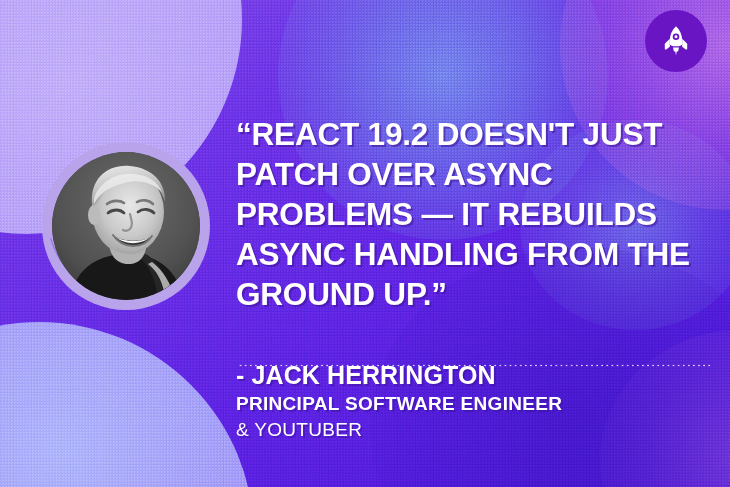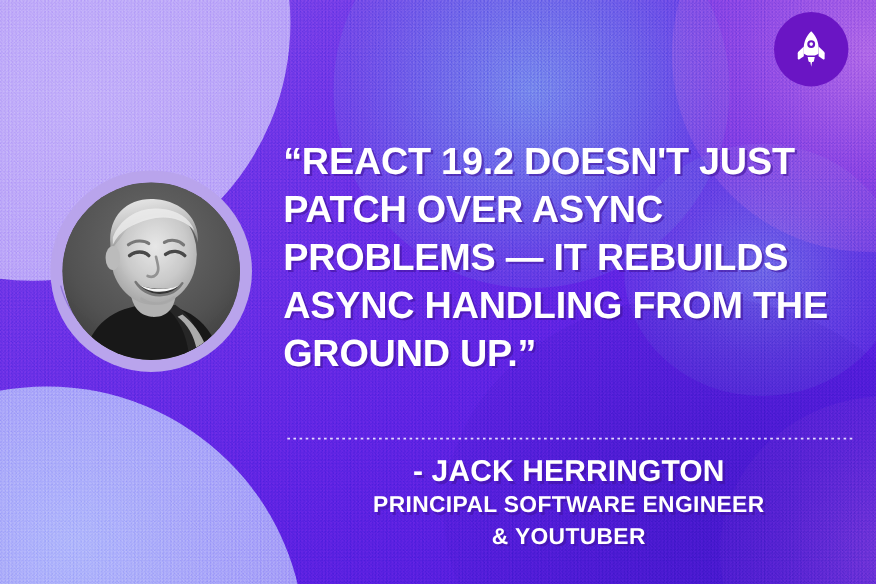--- a/index.html
+++ b/index.html
@@ -227,24 +227,24 @@
     left: 2px;
     width: 474px;
     height: 3px;
     background-image: radial-gradient(circle, rgba(233,226,255,0.95) 0 0.9px, rgba(255,255,255,0) 1.1px);
     background-size: 5.1px 3px;
     background-repeat: repeat-x;
   }
 
   .attribution {
     position: absolute;
-    top: 378px;
+    top: 360px;
     left: 0;
     width: 476px;
-    text-align: center;
+    text-align: left;
     color: #ffffff;
     text-shadow: 2px 2px 0 rgba(62,16,150,0.5);
   }
   .attr-name {
     font-size: 25px;
     line-height: 30px;
     font-weight: 800;
     letter-spacing: 0.1px;
     text-transform: uppercase;
   }
@@ -252,21 +252,21 @@
     font-size: 19px;
     line-height: 26px;
     font-weight: 700;
     letter-spacing: 0.3px;
     text-transform: uppercase;
     margin-top: 1px;
   }
   .attr-role2 {
     font-size: 19px;
     line-height: 26px;
-    font-weight: 700;
+    font-weight: 400;
     letter-spacing: 0.3px;
     text-transform: uppercase;
   }
 </style>
 </head>
 <body>
 
 <div class="card">
 
   <div class="bg-base"></div>

